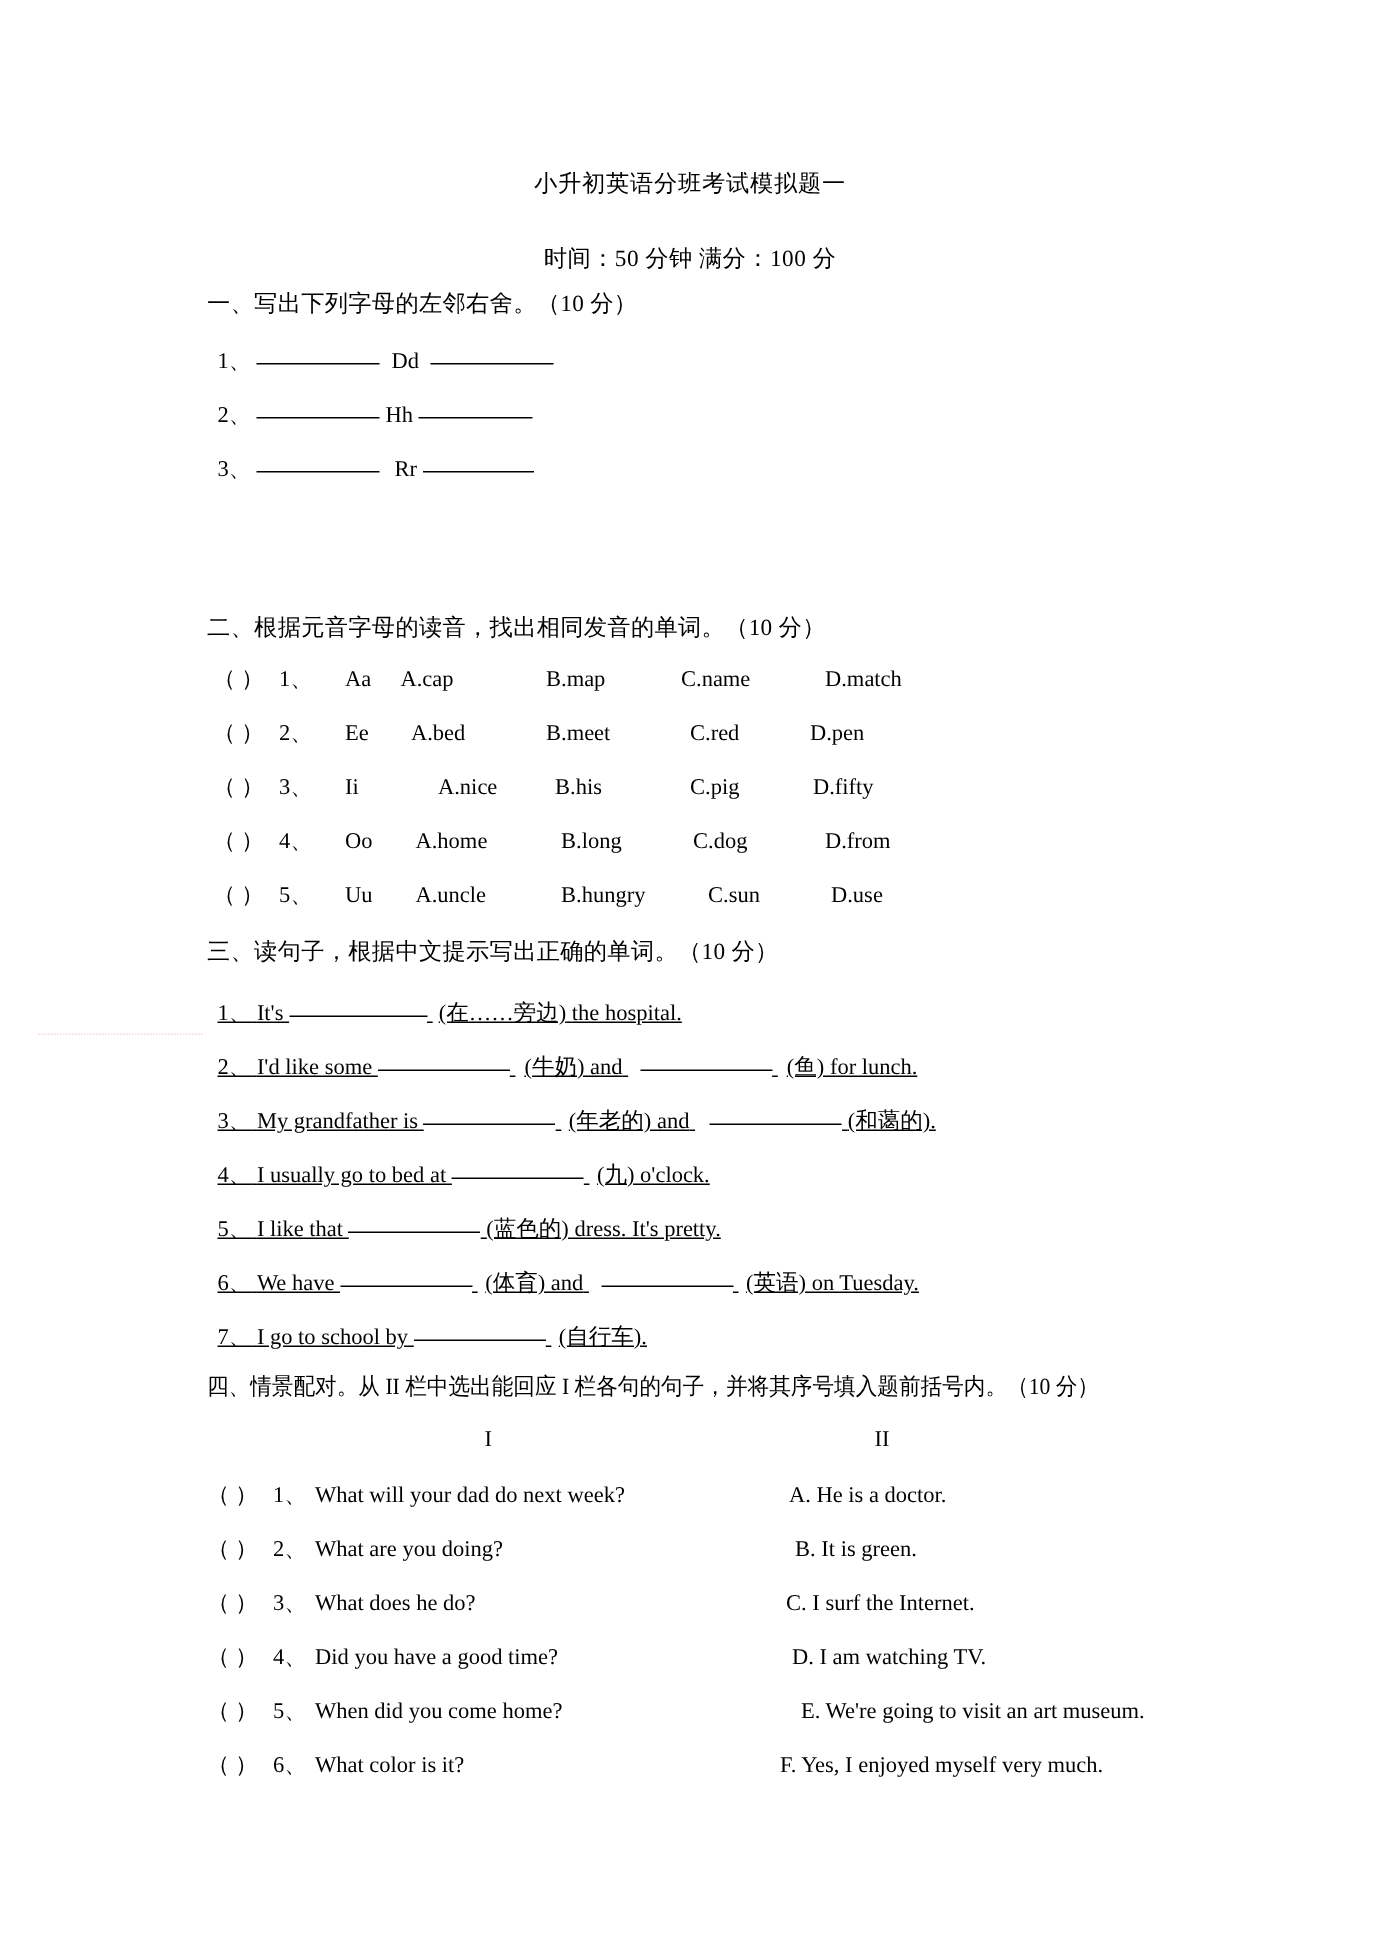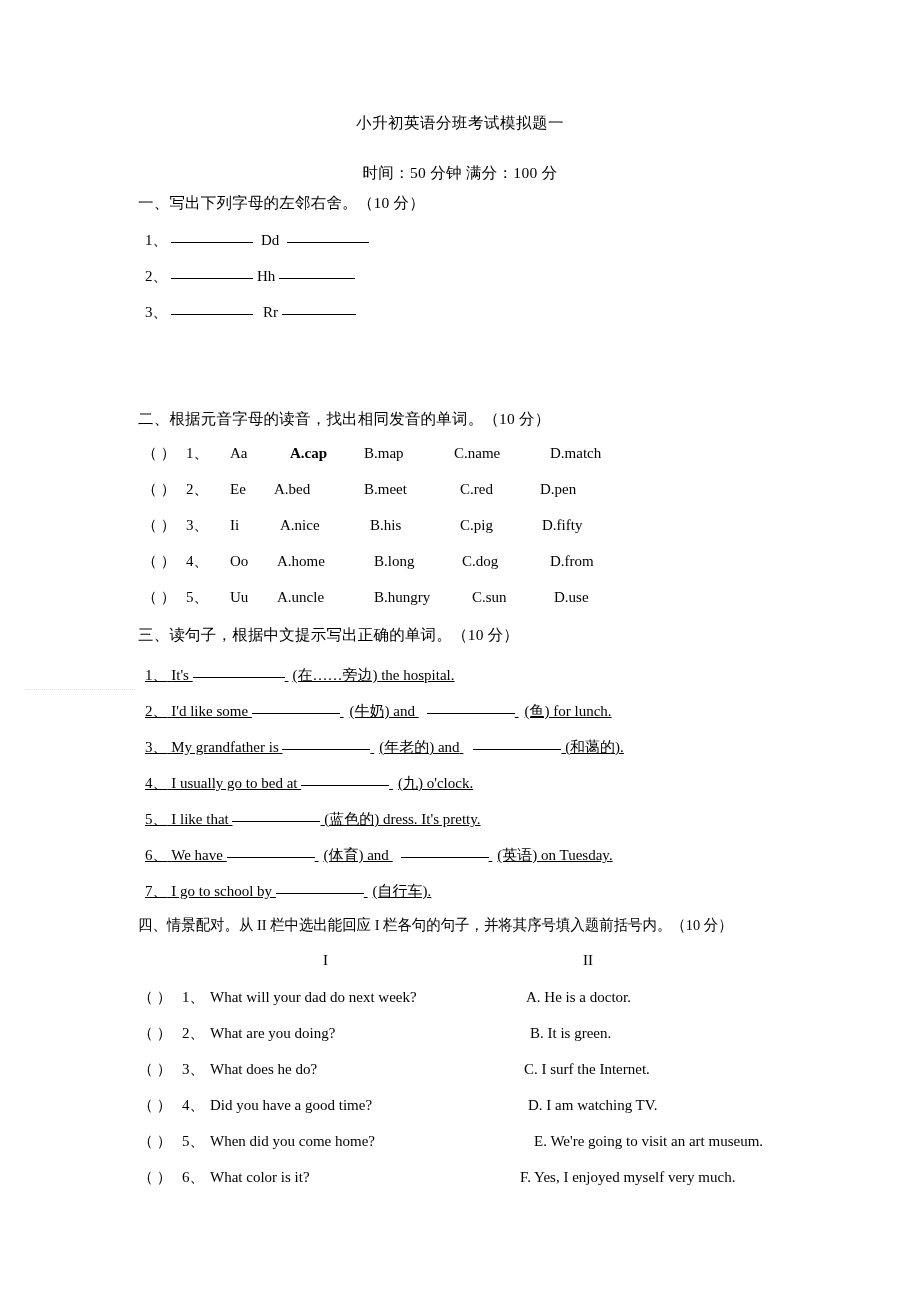--- a/index.html
+++ b/index.html
@@ -194,39 +194,39 @@
     </div>
   </div>
 
   <div class="sec-heading" style="top:409px;">二、根据元音字母的读音，找出相同发音的单词。（10 分）</div>
 
   <div class="q2-list">
     <div class="q2-row">
       <span class="q2-paren">（      ）</span>
       <span class="q2-num">1、</span>
       <span class="q2-vowel">Aa</span>
-      <span class="q2-opt" style="left:148px;font-weight:bold;">A.cap</span>
+      <span class="q2-opt" style="left:125px;">A.cap</span>
       <span class="q2-opt" style="left:222px;">B.map</span>
       <span class="q2-opt" style="left:312px;">C.name</span>
       <span class="q2-opt" style="left:408px;">D.match</span>
     </div>
     <div class="q2-row">
       <span class="q2-paren">（      ）</span>
       <span class="q2-num">2、</span>
       <span class="q2-vowel">Ee</span>
       <span class="q2-opt" style="left:132px;">A.bed</span>
       <span class="q2-opt" style="left:222px;">B.meet</span>
       <span class="q2-opt" style="left:318px;">C.red</span>
       <span class="q2-opt" style="left:398px;">D.pen</span>
     </div>
     <div class="q2-row">
       <span class="q2-paren">（      ）</span>
       <span class="q2-num">3、</span>
       <span class="q2-vowel">Ii</span>
-      <span class="q2-opt" style="left:138px;">A.nice</span>
+      <span class="q2-opt" style="left:150px;">A.nice</span>
       <span class="q2-opt" style="left:228px;">B.his</span>
       <span class="q2-opt" style="left:318px;">C.pig</span>
       <span class="q2-opt" style="left:400px;">D.fifty</span>
     </div>
     <div class="q2-row">
       <span class="q2-paren">（      ）</span>
       <span class="q2-num">4、</span>
       <span class="q2-vowel">Oo</span>
       <span class="q2-opt" style="left:135px;">A.home</span>
       <span class="q2-opt" style="left:232px;">B.long</span>

